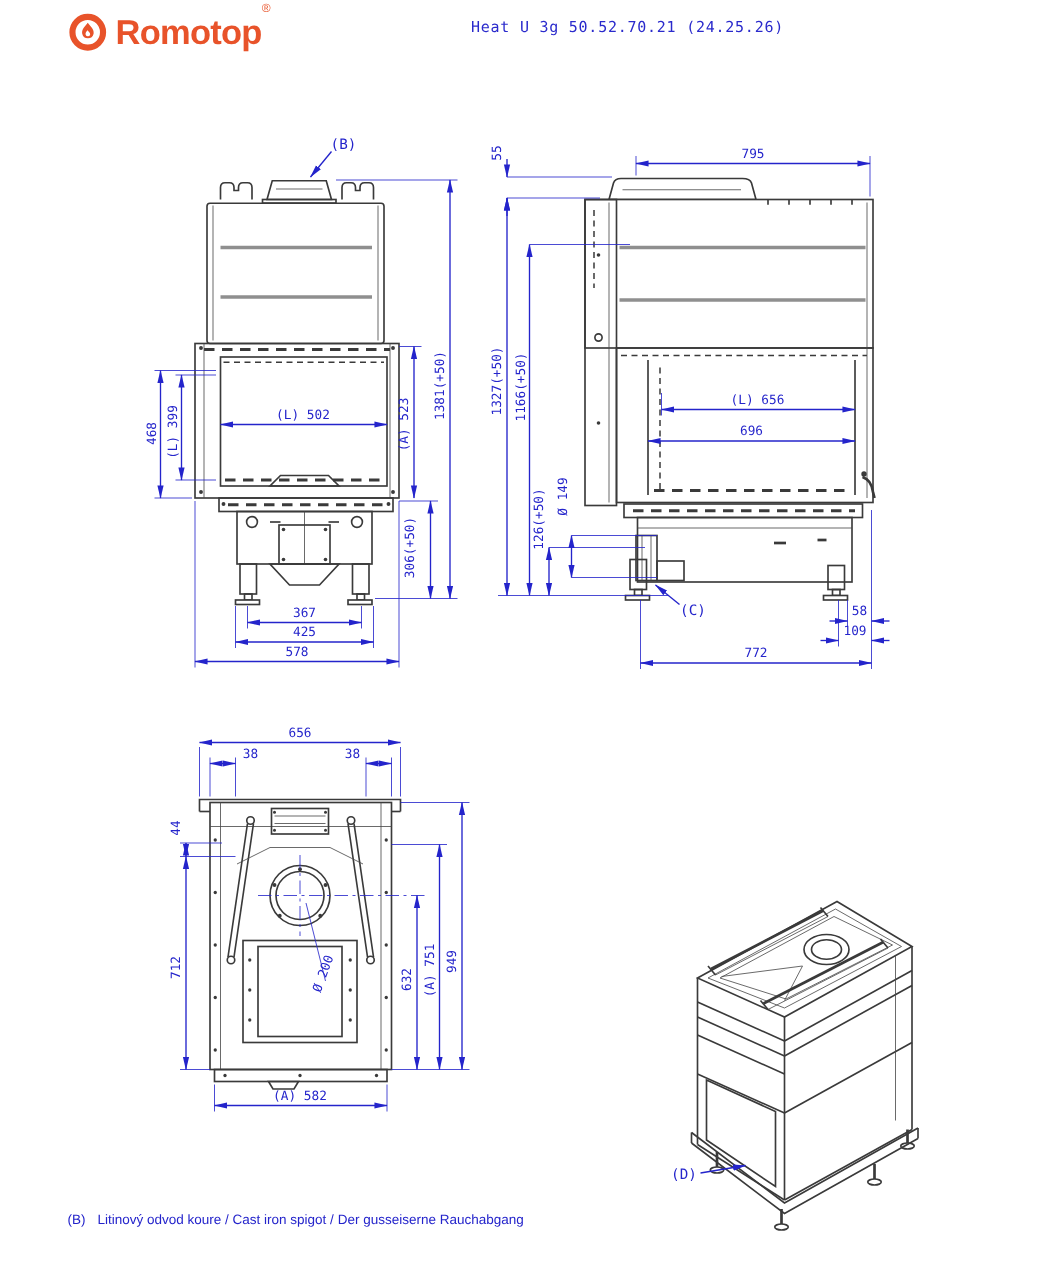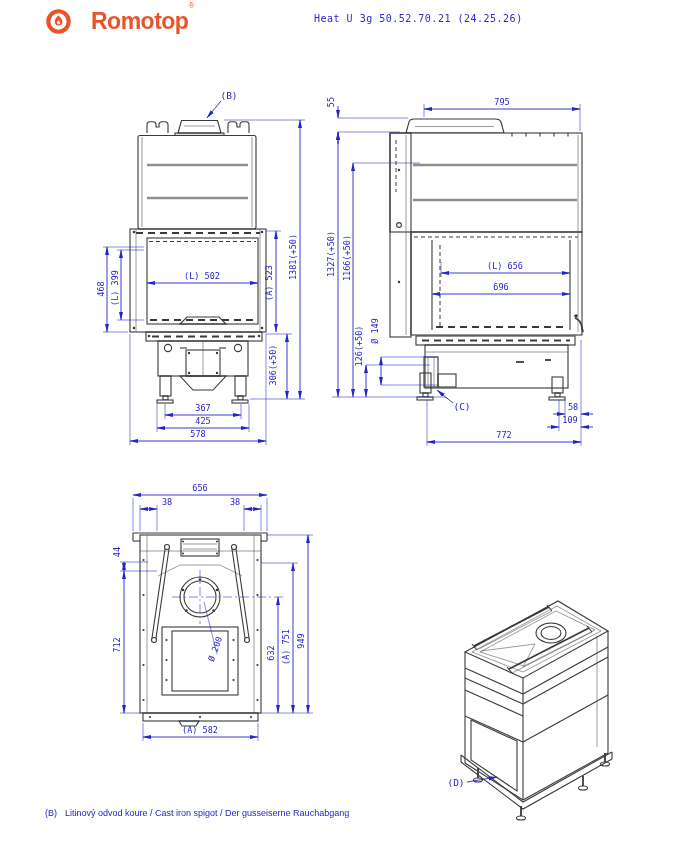--- a/index.html
+++ b/index.html
@@ -1,18 +1,18 @@
 <!DOCTYPE html>
 <html><head>
 <meta charset="utf-8">
 <style>
   html,body{margin:0;padding:0;background:#fff;}
   .page{position:relative;width:694px;height:844px;background:#ffffff;overflow:hidden;
         font-family:"DejaVu Sans Mono",monospace;}
-  .logo{position:absolute;left:45px;top:8px;display:flex;align-items:flex-start;gap:19px;}
+  .logo{position:absolute;left:45px;top:8px;display:flex;align-items:flex-start;gap:5px;}
   .logo-text{color:#E8532A;font-family:"Liberation Sans",sans-serif;font-weight:bold;
              font-size:23px;letter-spacing:-0.5px;}
   .logo-reg{color:#E8532A;font-family:"Liberation Sans",sans-serif;font-size:8px;
             vertical-align:top;position:relative;top:-7px;}
   .title{position:absolute;left:314px;top:13px;width:370px;color:#2A2ACC;
          font-family:"DejaVu Sans Mono",monospace;font-size:10px;letter-spacing:0.5px;
          white-space:nowrap;}
   svg.drawing{position:absolute;left:0;top:0;}
   
   .dk{stroke:#3A3A3A;fill:none;stroke-width:1.1;}

